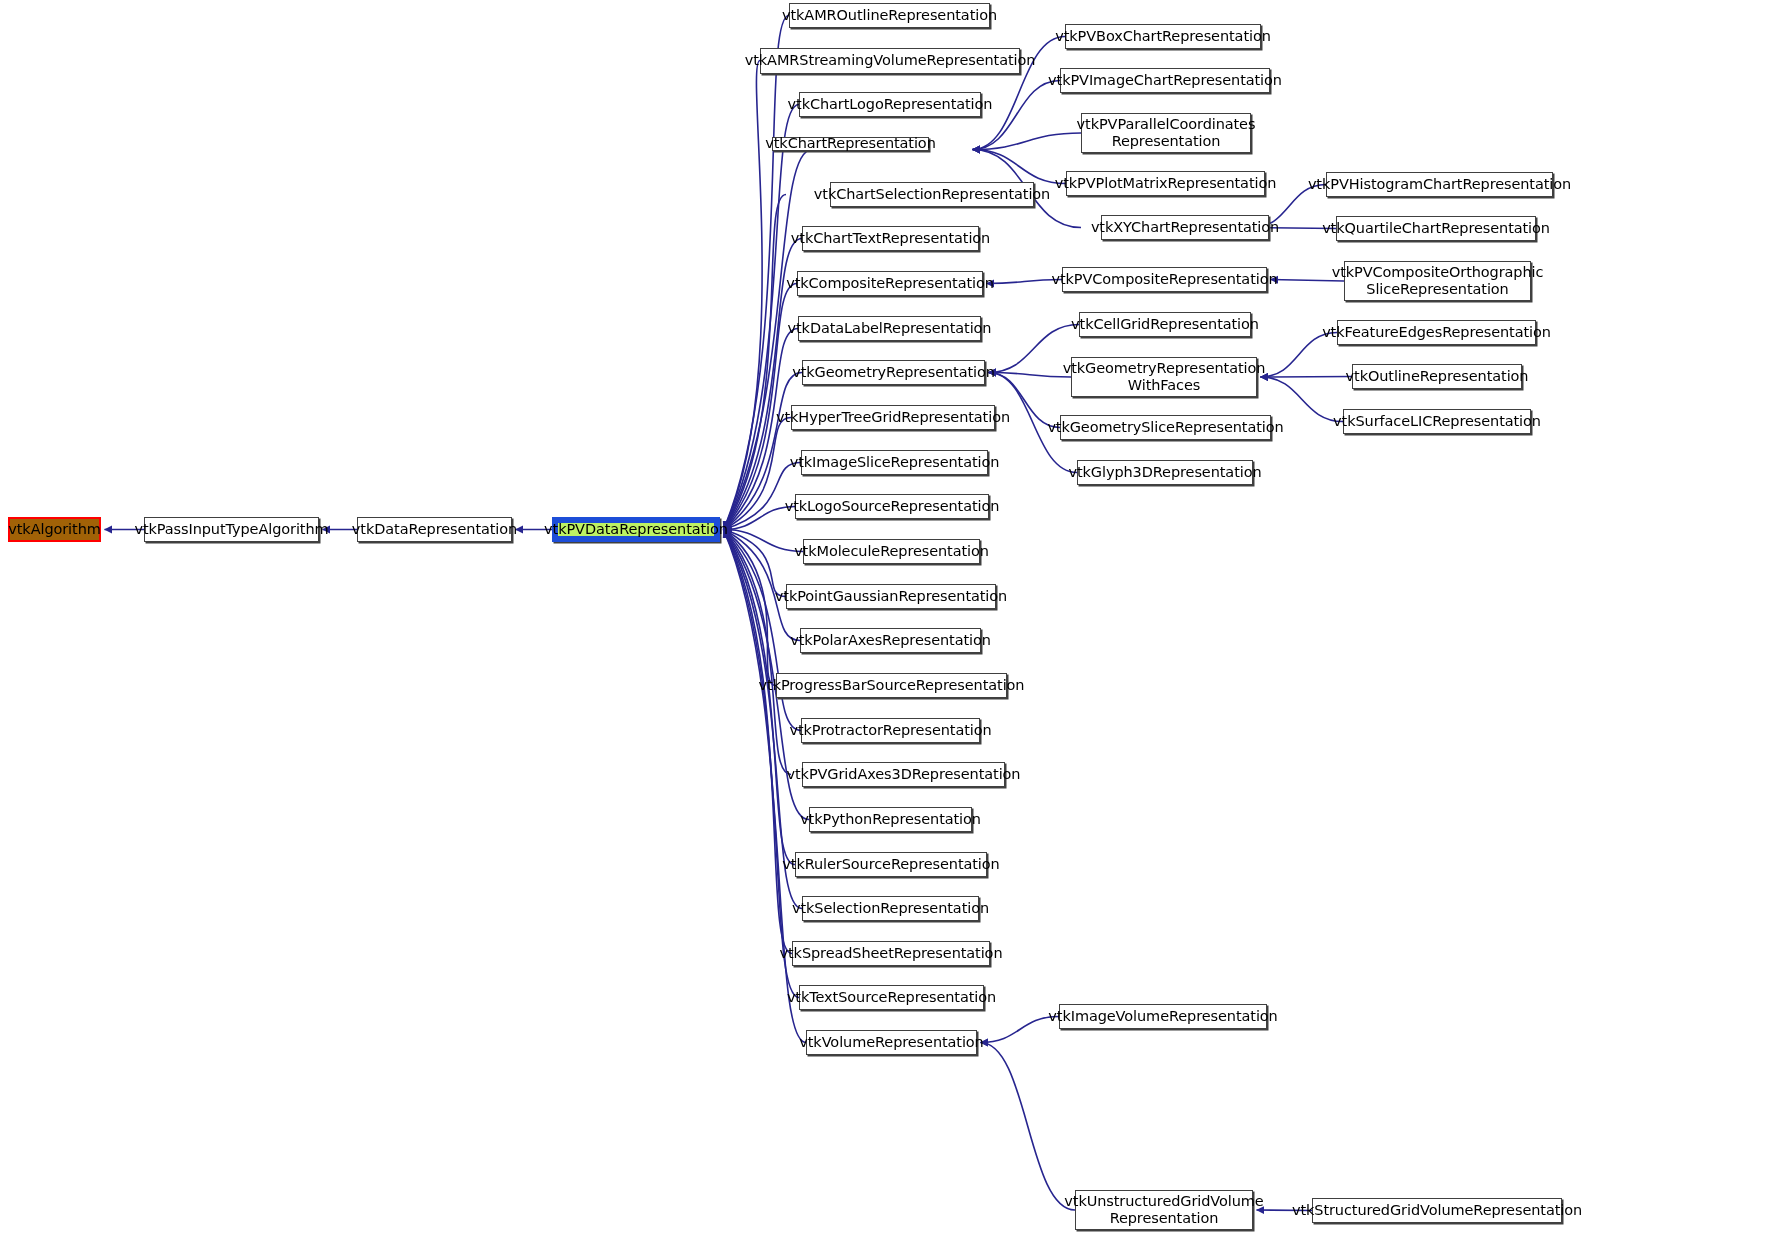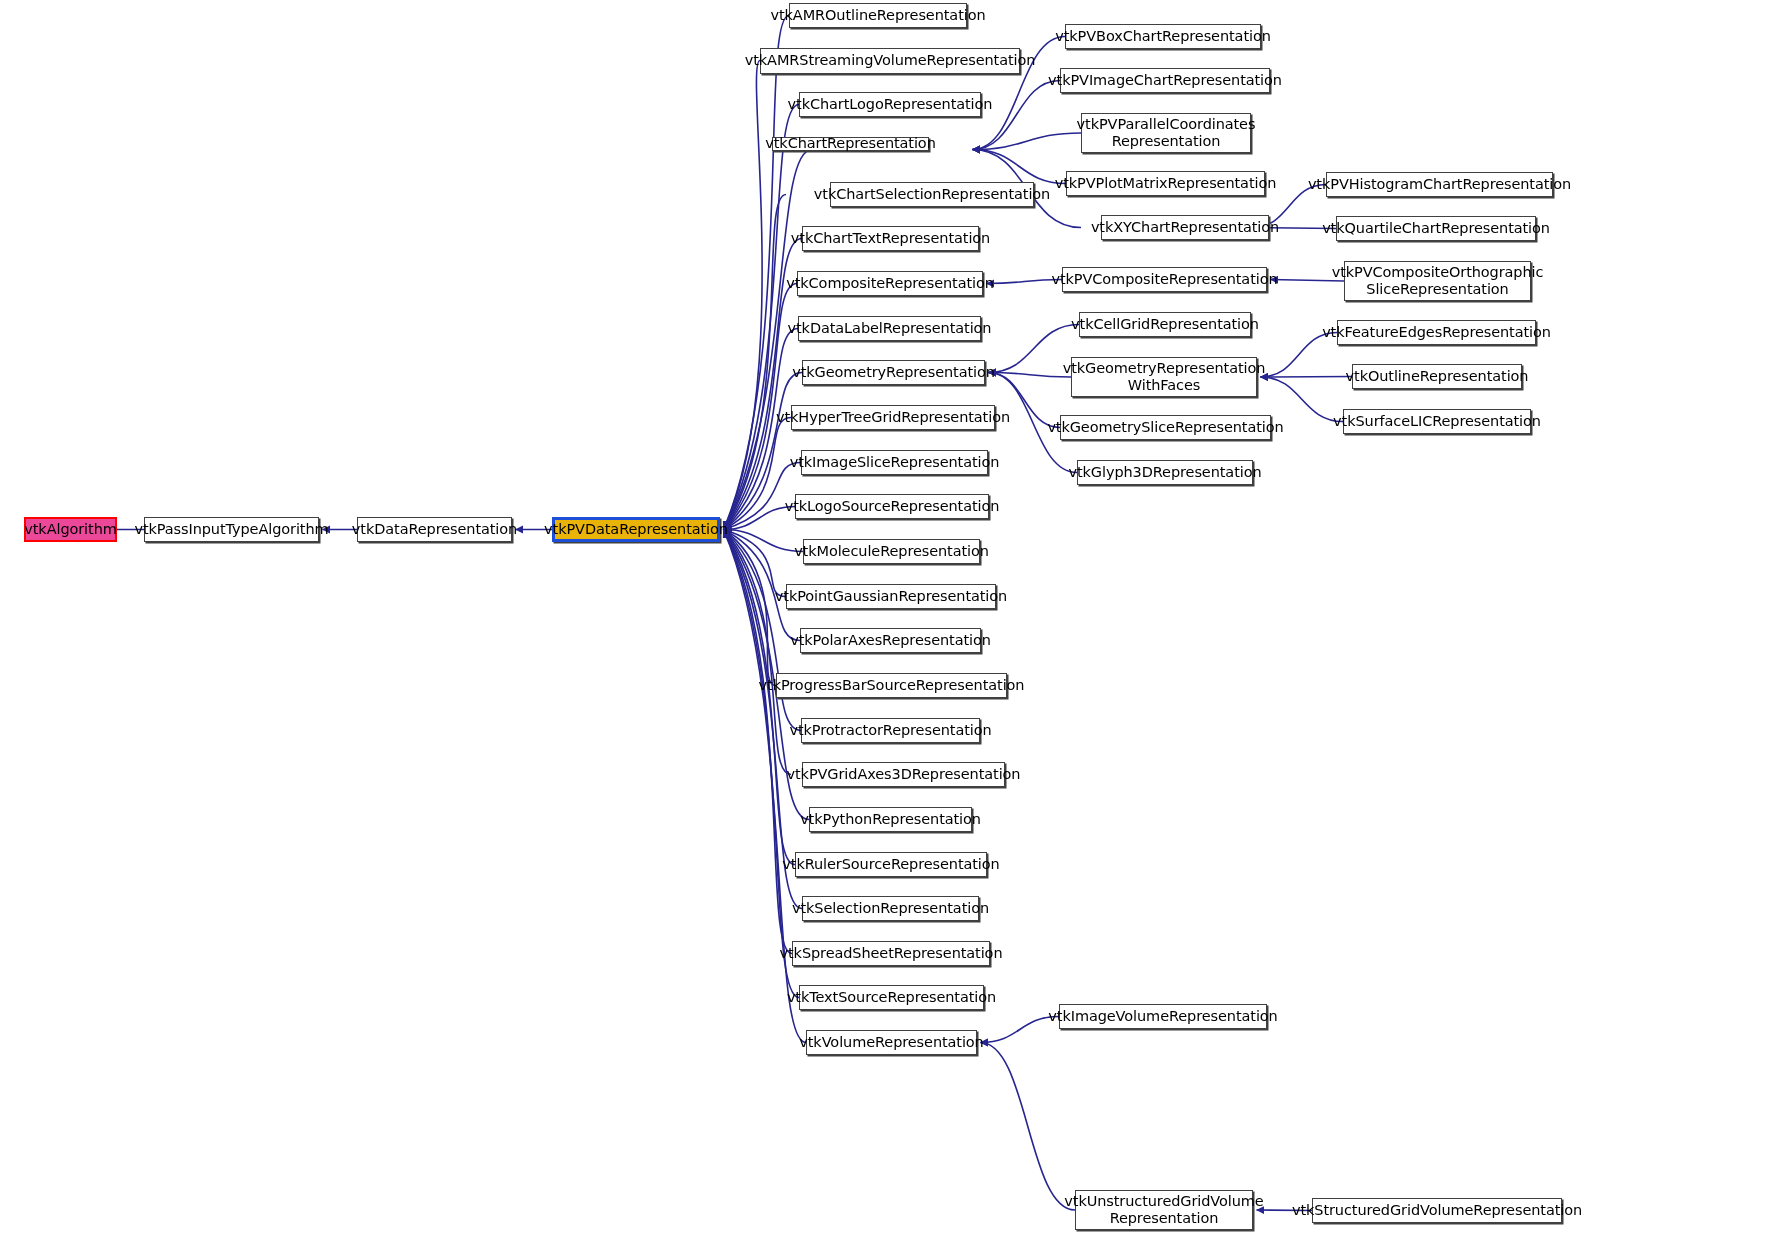--- a/index.html
+++ b/index.html
@@ -35,26 +35,25 @@
     text-align: center;
     font-size: 14.5px;
     color: #000000;
     line-height: 1.18;
     white-space: pre-line;
     letter-spacing: -0.1px;
   }
   .node.root {
     border: 2px solid #ff0000;
     box-shadow: none;
-    background: #ec4899;
-    margin-left: 16px;
+    background: #a16207;
   }
   .node.current {
-    background: #eab308;
-    border: 3px solid #1d4ed8;
+    background: #bef264;
+    border: 6px solid #1d4ed8;
   }
 </style>
 </head>
 <body>
 
 <div id="canvas">
   <svg class="edges" viewBox="0 0 1780 1239">
     <defs>
       <marker id="arrow" viewBox="0 0 10 10" refX="9.5" refY="5" markerWidth="5.2" markerHeight="5.2" orient="auto-start-reverse">
         <path d="M 0 0 L 10 5 L 0 10 z" fill="#27258f"></path>
@@ -107,21 +106,21 @@
         <path d="M 1059 1016.5 C 1019.75 1016.5, 1019.75 1042.5, 980.5 1042.5" marker-end="url(#arrow)"></path>
         <path d="M 1075 1210 C 1027.75 1210, 1027.75 1042.5, 980.5 1042.5" marker-end="url(#arrow)"></path>
         <path d="M 1312 1210.5 L 1256.5 1210" marker-end="url(#arrow)"></path>
       </g>
   </svg>
   <div id="node-layer">
       <div class="node root" style="left: 8px; top: 517px; width: 93px; height: 25px;">vtkAlgorithm</div>
       <div class="node" style="left: 144px; top: 517px; width: 175px; height: 25px;">vtkPassInputTypeAlgorithm</div>
       <div class="node" style="left: 357px; top: 517px; width: 155px; height: 25px;">vtkDataRepresentation</div>
       <div class="node current" style="left: 552px; top: 517px; width: 168px; height: 25px;">vtkPVDataRepresentation</div>
-      <div class="node" style="left: 789px; top: 3px; width: 178px; height: 25px;">vtkAMROutlineRepresentation</div>
+      <div class="node" style="left: 789px; top: 3px; width: 201px; height: 25px;">vtkAMROutlineRepresentation</div>
       <div class="node" style="left: 760px; top: 48px; width: 260px; height: 26px;">vtkAMRStreamingVolumeRepresentation</div>
       <div class="node" style="left: 799px; top: 92px; width: 182px; height: 25px;">vtkChartLogoRepresentation</div>
       <div class="node" style="left: 772px; top: 137px; width: 157px; height: 14px;">vtkChartRepresentation</div>
       <div class="node" style="left: 830px; top: 182px; width: 204px; height: 25px;">vtkChartSelectionRepresentation</div>
       <div class="node" style="left: 802px; top: 226px; width: 177px; height: 25px;">vtkChartTextRepresentation</div>
       <div class="node" style="left: 797px; top: 271px; width: 186px; height: 25px;">vtkCompositeRepresentation</div>
       <div class="node" style="left: 798px; top: 316px; width: 183px; height: 25px;">vtkDataLabelRepresentation</div>
       <div class="node" style="left: 802px; top: 360px; width: 183px; height: 25px;">vtkGeometryRepresentation</div>
       <div class="node" style="left: 791px; top: 405px; width: 204px; height: 25px;">vtkHyperTreeGridRepresentation</div>
       <div class="node" style="left: 801px; top: 450px; width: 187px; height: 25px;">vtkImageSliceRepresentation</div>

